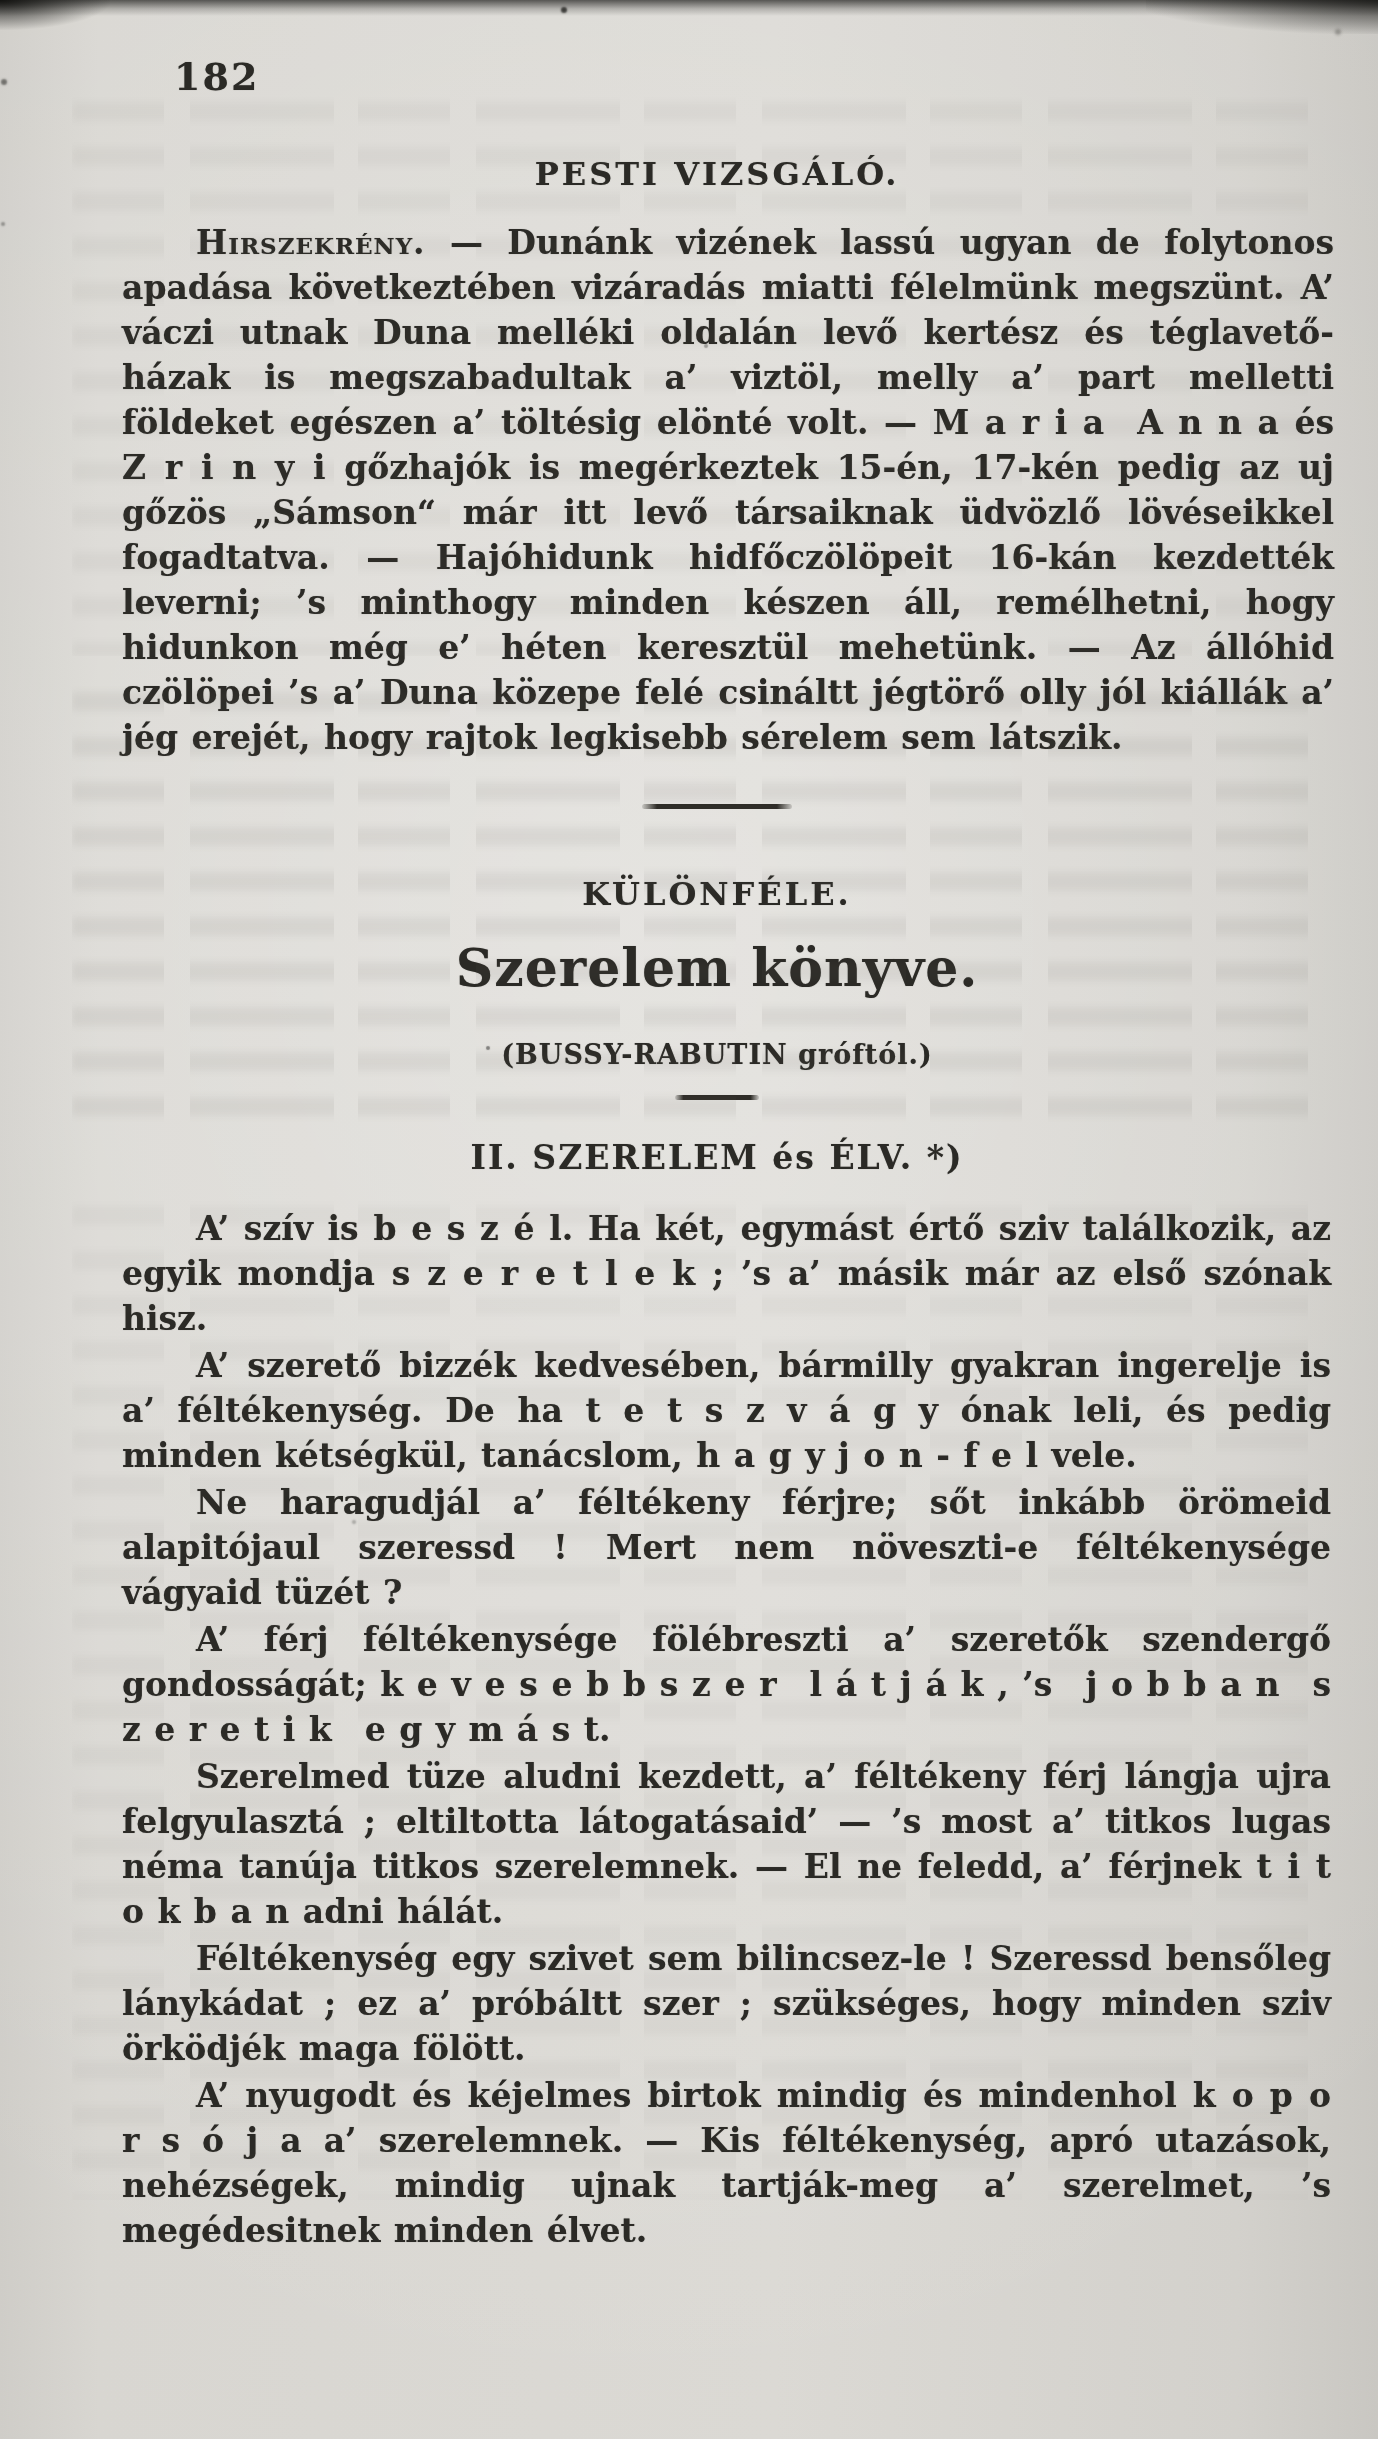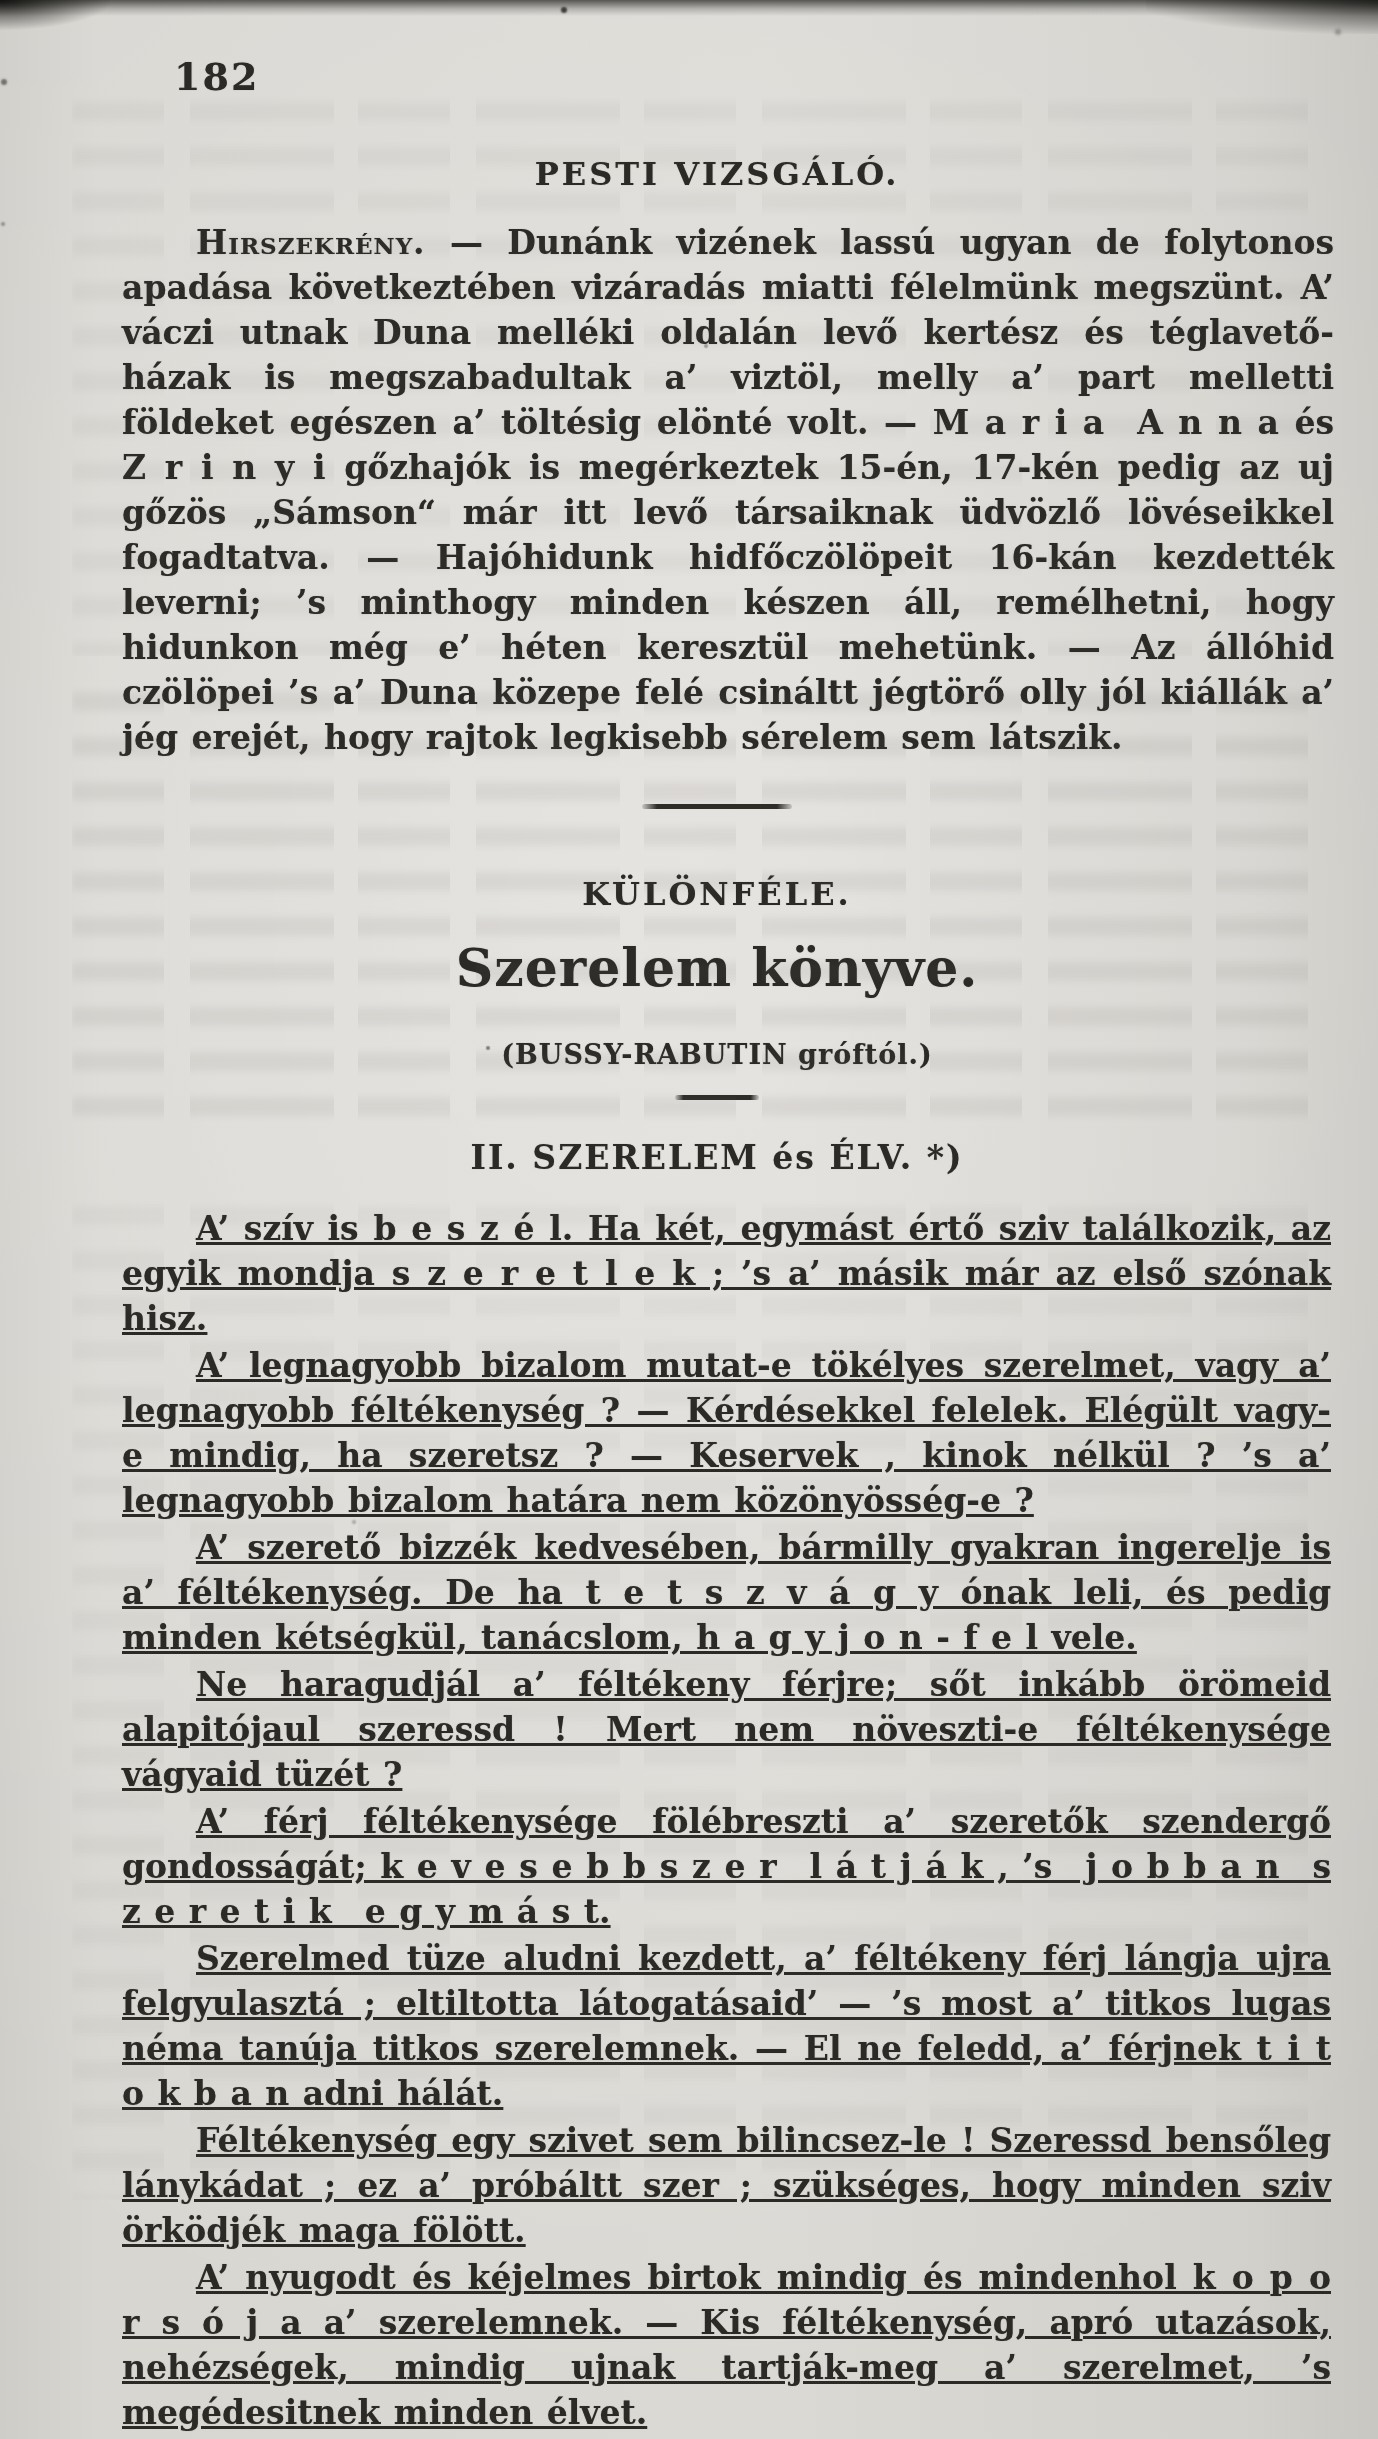--- a/index.html
+++ b/index.html
@@ -79,21 +79,21 @@
   #chapter {
     margin-top: 36px;
     font-size: 33px;
     line-height: 44px;
     letter-spacing: 2px;
   }
   #article {
     margin: 26px 0 0 94px;
     width: 1212px;
   }
-  #article p { margin: 0 3px 2px 0; text-decoration: underline; }
+  #article p { margin: 0 3px 2px 0; }
 
   
   .deco { position: absolute; pointer-events: none; }
   #top-edge {
     top: 0; left: 0; right: 0; height: 16px;
     background: linear-gradient(180deg, rgba(22,22,20,0.68), rgba(22,22,20,0.22) 55%, rgba(22,22,20,0) 100%);
   }
   #corner-tl {
     top: 0; left: 0; width: 110px; height: 30px;
     background: radial-gradient(ellipse at top left, rgba(12,12,10,0.9), rgba(12,12,10,0) 72%);
@@ -155,21 +155,20 @@
   <div id="article-title" class="serif ink centered">Szerelem könyve.</div>
 
   <div id="byline" class="serif ink centered">(BUSSY-RABUTIN gróftól.)</div>
 
   <div id="rule-2" class="rule"></div>
 
   <div id="chapter" class="serif ink centered">II. SZERELEM és ÉLV. *)</div>
 
   <div id="article">
     <p class="serif ink body-text">A’ szív is b e s z é l. Ha két, egymást értő sziv találkozik, az egyik mondja s z e r e t l e k ; ’s a’ másik már az első szónak hisz.</p>
-    <p class="serif ink body-text">A’ legnagyobb bizalom mutat-e tökélyes szerelmet, vagy a’ legnagyobb féltékenység ? — Kérdésekkel felelek. Elégült vagy-e mindig, ha szeretsz ? — Keservek , kinok nélkül ? ’s a’ legnagyobb bizalom határa nem közönyösség-e ?</p>
     <p class="serif ink body-text">A’ szerető bizzék kedvesében, bármilly gyakran ingerelje is a’ féltékenység. De ha t e t s z v á g y ónak leli, és pedig minden kétségkül, tanácslom, h a g y j o n - f e l vele.</p>
     <p class="serif ink body-text">Ne haragudjál a’ féltékeny férjre; sőt inkább örömeid alapitójaul szeressd !  Mert nem növeszti-e féltékenysége vágyaid tüzét ?</p>
     <p class="serif ink body-text">A’ férj féltékenysége fölébreszti a’ szeretők szendergő gondosságát; k e v e s e b b s z e r l á t j á k ,  ’s j o b b a n s z e r e t i k e g y m á s t.</p>
     <p class="serif ink body-text">Szerelmed tüze aludni kezdett, a’ féltékeny férj lángja ujra felgyulasztá ; eltiltotta látogatásaid’ — ’s most a’ titkos lugas néma tanúja titkos szerelemnek. — El ne feledd, a’ férjnek t i t o k b a n adni hálát.</p>
     <p class="serif ink body-text">Féltékenység egy szivet sem bilincsez-le !  Szeressd bensőleg lánykádat ; ez a’ próbáltt szer ; szükséges, hogy minden sziv örködjék maga fölött.</p>
     <p class="serif ink body-text">A’ nyugodt és kéjelmes birtok mindig és mindenhol k o p o r s ó j a a’ szerelemnek. — Kis féltékenység, apró utazások, nehézségek, mindig ujnak tartják-meg a’ szerelmet, ’s megédesitnek minden élvet.</p>
   </div>
 
   <div class="deco" id="top-edge"></div>
   <div class="deco" id="corner-tl"></div>

